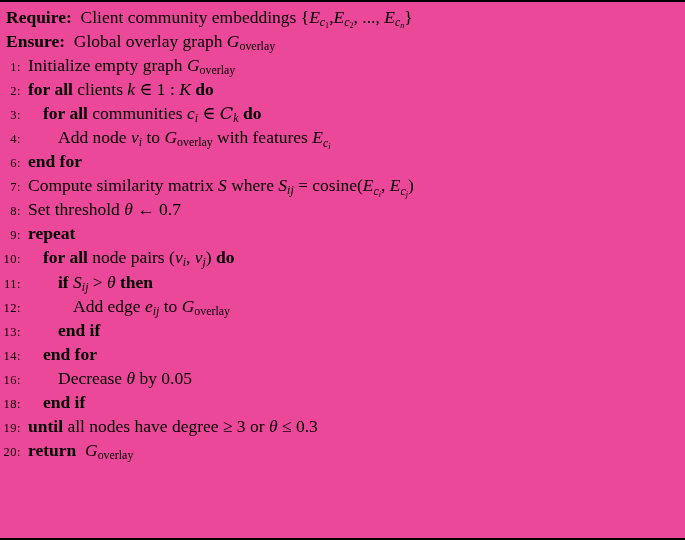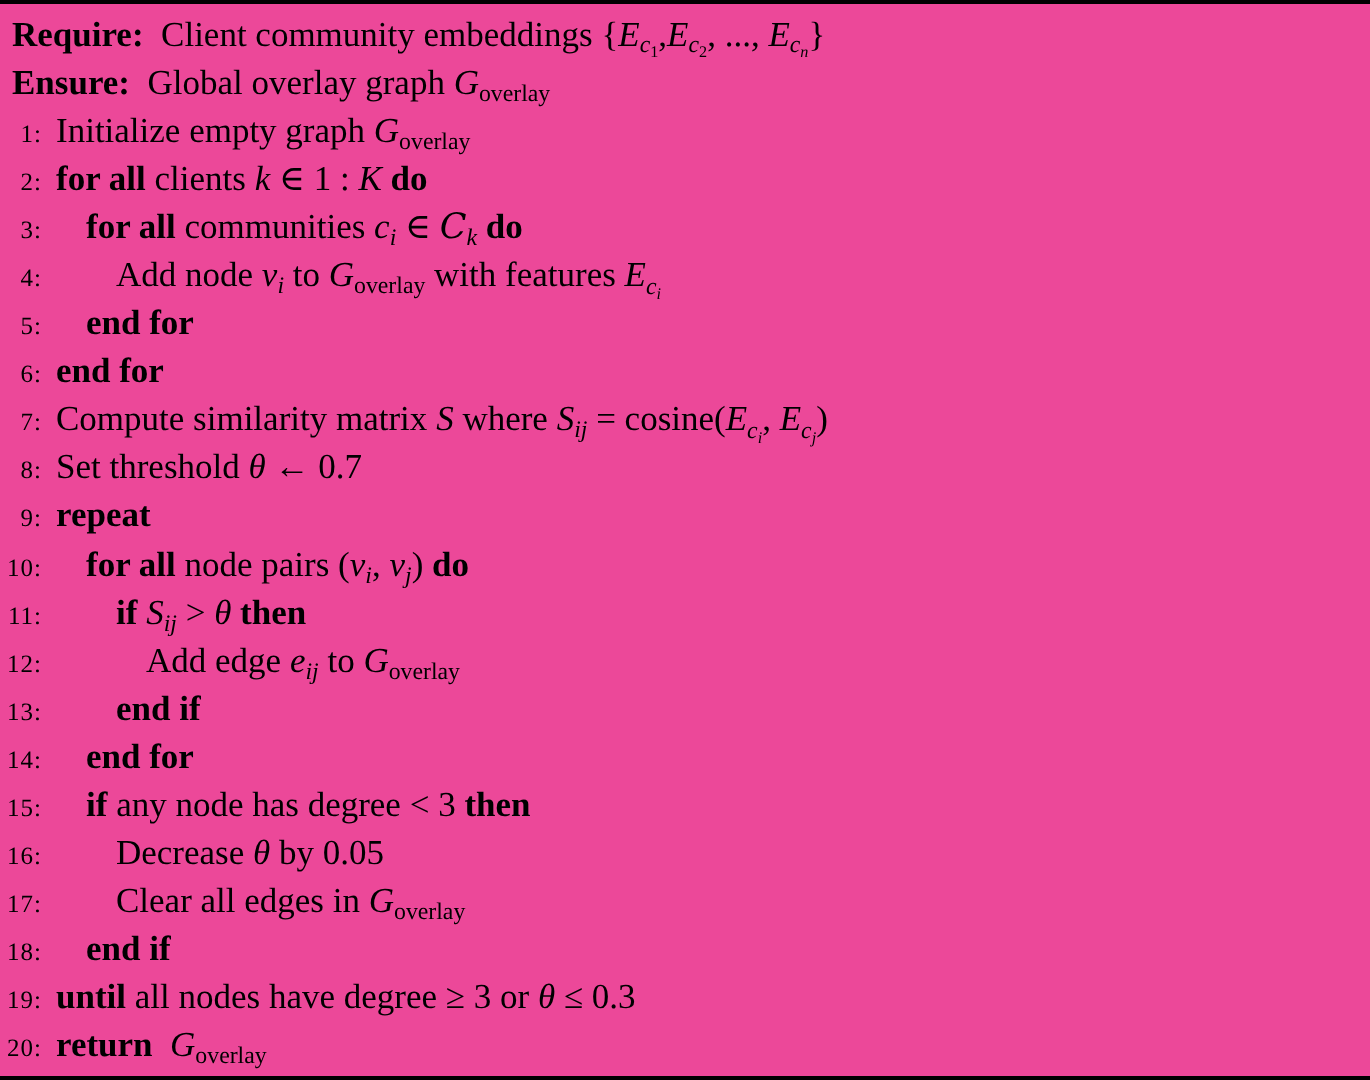--- a/index.html
+++ b/index.html
@@ -40,30 +40,27 @@
 <body>
 
 <div class="algo">
   <div id="algo-body">
       <div class="line header-line"><span class="b">Require:</span><span>  Client community embeddings {</span><span class="i">E</span><span class="sub"><span class="i">c</span><span class="sub"><span>1</span></span></span><span>,</span><span class="i">E</span><span class="sub"><span class="i">c</span><span class="sub"><span>2</span></span></span><span>, ..., </span><span class="i">E</span><span class="sub"><span class="i">c</span><span class="sub"><span class="i">n</span></span></span><span>}</span></div>
       <div class="line header-line"><span class="b">Ensure:</span><span>  Global overlay graph </span><span class="i">G</span><span class="sub"><span>overlay</span></span></div>
       <div class="line"><span class="num">1:</span><span style="padding-left: 0px;"><span>Initialize empty graph </span><span class="i">G</span><span class="sub"><span>overlay</span></span></span></div>
       <div class="line"><span class="num">2:</span><span style="padding-left: 0px;"><span class="b">for all</span><span> clients </span><span class="i">k</span><span> ∈ 1 : </span><span class="i">K</span><span> </span><span class="b">do</span></span></div>
       <div class="line"><span class="num">3:</span><span style="padding-left: 15px;"><span class="b">for all</span><span> communities </span><span class="i">c</span><span class="sub"><span class="i">i</span></span><span> ∈ </span><span class="scr">C</span><span class="sub"><span class="i">k</span></span><span> </span><span class="b">do</span></span></div>
       <div class="line"><span class="num">4:</span><span style="padding-left: 30px;"><span>Add node </span><span class="i">v</span><span class="sub"><span class="i">i</span></span><span> to </span><span class="i">G</span><span class="sub"><span>overlay</span></span><span> with features </span><span class="i">E</span><span class="sub"><span class="i">c</span><span class="sub"><span class="i">i</span></span></span></span></div>
-      <div class="line"><span class="num">5:</span><span style="padding-left: 15px;"><span class="b">end for</span></span></div>
       <div class="line"><span class="num">6:</span><span style="padding-left: 0px;"><span class="b">end for</span></span></div>
       <div class="line"><span class="num">7:</span><span style="padding-left: 0px;"><span>Compute similarity matrix </span><span class="i">S</span><span> where </span><span class="i">S</span><span class="sub"><span class="i">ij</span></span><span> = cosine(</span><span class="i">E</span><span class="sub"><span class="i">c</span><span class="sub"><span class="i">i</span></span></span><span>, </span><span class="i">E</span><span class="sub"><span class="i">c</span><span class="sub"><span class="i">j</span></span></span><span>)</span></span></div>
       <div class="line"><span class="num">8:</span><span style="padding-left: 0px;"><span>Set threshold </span><span class="i">θ</span><span> ← 0.7</span></span></div>
       <div class="line"><span class="num">9:</span><span style="padding-left: 0px;"><span class="b">repeat</span></span></div>
       <div class="line"><span class="num">10:</span><span style="padding-left: 15px;"><span class="b">for all</span><span> node pairs (</span><span class="i">v</span><span class="sub"><span class="i">i</span></span><span>, </span><span class="i">v</span><span class="sub"><span class="i">j</span></span><span>) </span><span class="b">do</span></span></div>
       <div class="line"><span class="num">11:</span><span style="padding-left: 30px; text-align: right;"><span class="b">if </span><span class="i">S</span><span class="sub"><span class="i">ij</span></span><span> &gt; </span><span class="i">θ</span><span> </span><span class="b">then</span></span></div>
       <div class="line"><span class="num">12:</span><span style="padding-left: 45px;"><span>Add edge </span><span class="i">e</span><span class="sub"><span class="i">ij</span></span><span> to </span><span class="i">G</span><span class="sub"><span>overlay</span></span></span></div>
       <div class="line"><span class="num">13:</span><span style="padding-left: 30px;"><span class="b">end if</span></span></div>
       <div class="line"><span class="num">14:</span><span style="padding-left: 15px;"><span class="b">end for</span></span></div>
-      <div class="line"><span class="num">15:</span><span style="padding-left: 15px;"><span class="b">if </span><span>any node has degree &lt; 3 </span><span class="b">then</span></span></div>
       <div class="line"><span class="num">16:</span><span style="padding-left: 30px; margin-top: 25px;"><span>Decrease </span><span class="i">θ</span><span> by 0.05</span></span></div>
-      <div class="line"><span class="num">17:</span><span style="padding-left: 30px;"><span>Clear all edges in </span><span class="i">G</span><span class="sub"><span>overlay</span></span></span></div>
       <div class="line"><span class="num">18:</span><span style="padding-left: 15px;"><span class="b">end if</span></span></div>
       <div class="line"><span class="num">19:</span><span style="padding-left: 0px;"><span class="b">until</span><span> all nodes have degree ≥ 3 or </span><span class="i">θ</span><span> ≤ 0.3</span></span></div>
       <div class="line"><span class="num">20:</span><span style="padding-left: 0px;"><span class="b">return</span><span>  </span><span class="i">G</span><span class="sub"><span>overlay</span></span></span></div>
     </div>
 </div>
 
 </body></html>

